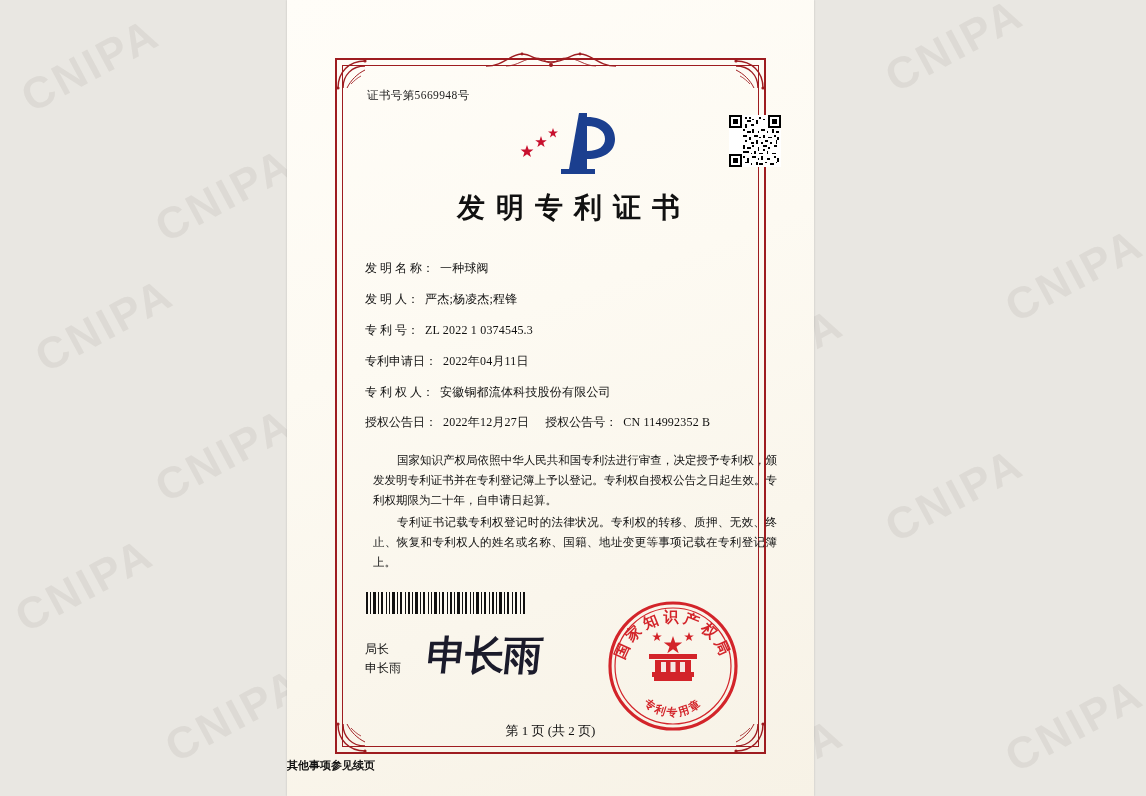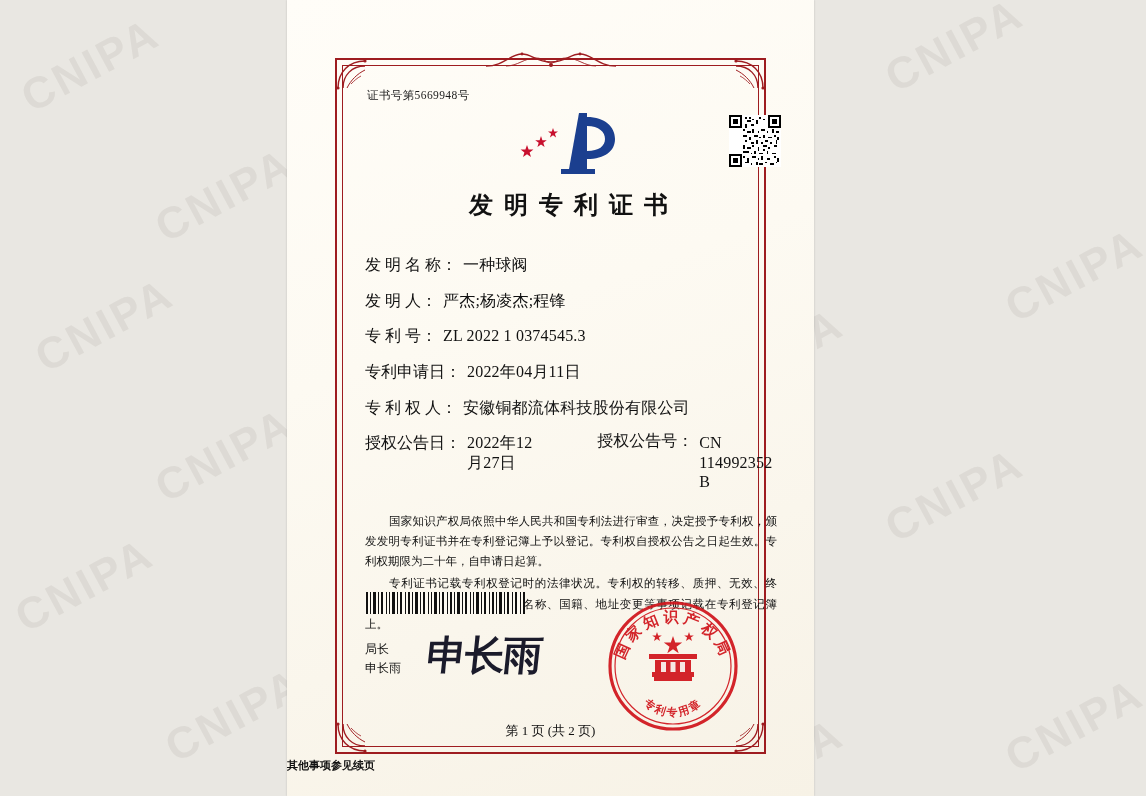--- a/index.html
+++ b/index.html
@@ -131,63 +131,62 @@
     right: -4px;
     top: 6px;
     width: 52px;
     height: 52px;
     background: #ffffff;
   }
   #qr svg { width: 100%; height: 100%; display: block; }
 
   #doc-title {
     text-align: center;
-    font-size: 24px;
+    font-size: 28px;
     font-weight: 700;
     letter-spacing: 11px;
     color: #111;
     margin: 6px 0 0 6px;
     font-family: "DejaVu Serif", "Liberation Serif", serif;
   }
 
   #fields {
     margin-top: 34px;
   }
   .field {
     display: flex;
     align-items: flex-start;
-    font-size: 16px;
+    font-size: 12px;
     color: #111;
     margin-bottom: 16.5px;
     line-height: 1.2;
   }
   .f-label {
     flex: 0 0 auto;
     white-space: pre;
     letter-spacing: 0;
   }
   .f-value {
     margin-left: 6px;
     letter-spacing: .2px;
   }
   .field.two-col .f-second-label {
-    margin-left: 53px;
+    margin-left: 16px;
     white-space: pre;
-    font-family: Liberation Mono, monospace;
   }
 
   #paragraphs {
     margin-top: 20px;
     font-size: 11.5px;
     line-height: 1.75;
     color: #111;
     text-align: justify;
   }
   #paragraphs p {
-    margin: 0 0 2px 0;
+    margin: 0 0 2px 8px;
     text-indent: 24px;
   }
 
   
   #barcode {
     position: absolute;
     left: 78px;
     top: 592px;
     width: 160px;
     height: 22px;

